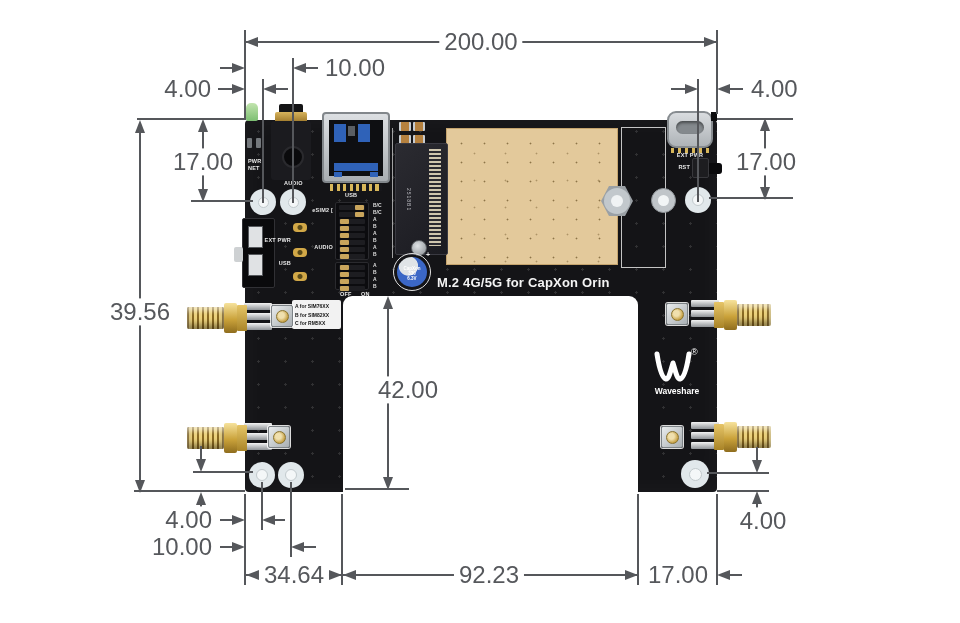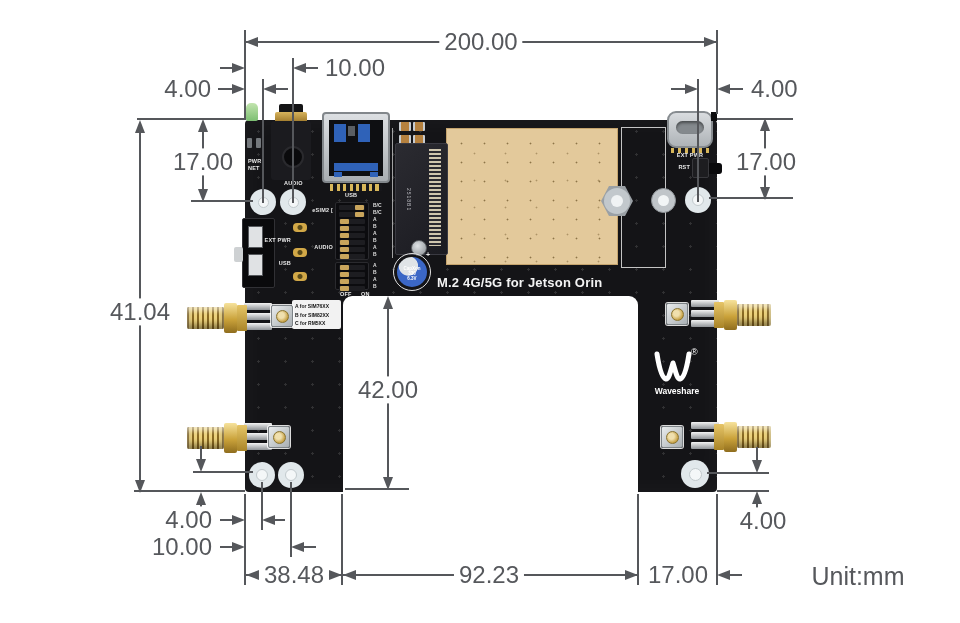--- a/index.html
+++ b/index.html
@@ -202,21 +202,21 @@
   <div class="b-lab" style="left:361px;top:291px">ON</div>
 
   <div class="abs" style="left:393px;top:253px;width:38px;height:38px;border:1.5px solid #e0e0e0;border-radius:50%"></div>
   <div class="abs" style="left:397px;top:257px;width:30px;height:30px;border-radius:50%;background:radial-gradient(circle at 38% 30%,#e0e4e7 0 33%,#3b67c6 36%);text-align:center;padding-top:9px">
     <div style="font:bold 4.5px/5px 'Liberation Sans',sans-serif;color:#fff">CapXon</div>
     <div style="font:bold 4.5px/5px 'Liberation Sans',sans-serif;color:#fff">330</div>
     <div style="font:bold 4.5px/5px 'Liberation Sans',sans-serif;color:#fff">6.3V</div>
   </div>
   <div class="b-lab" style="left:426px;top:251px;font-size:7px">+</div>
 
-  <div class="abs" style="left:437px;top:276px;font:bold 13px/1 'Liberation Sans',sans-serif;color:#f4f4f4;letter-spacing:.2px">M.2 4G/5G for Jetson Orin</div>
+  <div class="abs" style="left:437px;top:276px;font:bold 13px/1 'Liberation Sans',sans-serif;color:#f4f4f4;letter-spacing:.2px">M.2 4G/5G for CapXon Orin</div>
 
   <div class="abs" style="left:292px;top:300px;width:49px;height:29px;background:#f2f2f2;border-radius:2px;padding:2px 0 0 3px">
     <div style="font:bold 5px/8.5px 'Liberation Sans',sans-serif;color:#111">A for SIM76XX</div>
     <div style="font:bold 5px/8.5px 'Liberation Sans',sans-serif;color:#111">B for SIM82XX</div>
     <div style="font:bold 5px/8.5px 'Liberation Sans',sans-serif;color:#111">C for RM5XX</div>
   </div>
 
   <div class="prong" style="left:244px;top:303px"></div>
   <div class="prong" style="left:244px;top:313px"></div>
   <div class="prong" style="left:244px;top:323px"></div>
@@ -313,27 +313,27 @@
   <div class="lh" style="left:717px;top:118px;width:76px"></div>
   <div class="lh" style="left:709px;top:197px;width:84px"></div>
   <div class="au" style="left:760px;top:118px"></div>
   <div class="lv" style="left:764px;top:131px;height:56px"></div>
   <div class="ad" style="left:760px;top:187px"></div>
   <div class="dt c" style="left:766px;top:162px">17.00</div>
 
   <div class="au" style="left:135px;top:120px"></div>
   <div class="lv" style="left:139px;top:132px;height:348px"></div>
   <div class="ad" style="left:135px;top:480px"></div>
-  <div class="dt c" style="left:140px;top:312px">41.04</div>
+  <div class="dt c" style="left:140px;top:312px">39.56</div>
   <div class="lh" style="left:134px;top:490px;width:111px"></div>
 
   <div class="au" style="left:383px;top:296px"></div>
   <div class="lv" style="left:387px;top:309px;height:168px"></div>
   <div class="ad" style="left:383px;top:477px"></div>
-  <div class="dt c" style="left:388px;top:390px">42.00</div>
+  <div class="dt c" style="left:408px;top:390px">42.00</div>
   <div class="lh" style="left:345px;top:488px;width:64px"></div>
 
   <div class="lh" style="left:193px;top:471px;width:60px"></div>
   <div class="lv" style="left:200px;top:446px;height:13px"></div>
   <div class="ad" style="left:196px;top:459px"></div>
   <div class="au" style="left:196px;top:492px"></div>
   <div class="lv" style="left:200px;top:505px;height:13px"></div>
 
   <div class="lv" style="left:261px;top:482px;height:48px"></div>
   <div class="dt r" style="left:217px;top:520px">4.00</div>
@@ -349,32 +349,31 @@
   <div class="al" style="left:291px;top:542px"></div>
   <div class="lh" style="left:304px;top:546px;width:12px"></div>
 
   <div class="lv" style="left:244px;top:494px;height:91px"></div>
   <div class="lv" style="left:341px;top:494px;height:91px"></div>
   <div class="lv" style="left:637px;top:494px;height:91px"></div>
   <div class="lv" style="left:716px;top:494px;height:91px"></div>
   <div class="al" style="left:246px;top:570px"></div>
   <div class="lh" style="left:246px;top:574px;width:96px"></div>
   <div class="ar" style="left:329px;top:570px"></div>
-  <div class="dt c" style="left:294px;top:575px">38.48</div>
+  <div class="dt c" style="left:294px;top:575px">34.64</div>
   <div class="al" style="left:343px;top:570px"></div>
   <div class="lh" style="left:343px;top:574px;width:295px"></div>
   <div class="ar" style="left:625px;top:570px"></div>
   <div class="dt c" style="left:489px;top:575px">92.23</div>
   <div class="dt c" style="left:678px;top:575px">17.00</div>
   <div class="al" style="left:717px;top:570px"></div>
   <div class="lh" style="left:730px;top:574px;width:12px"></div>
 
   <div class="lh" style="left:707px;top:472px;width:62px"></div>
   <div class="lh" style="left:717px;top:490px;width:52px"></div>
   <div class="lv" style="left:756px;top:447px;height:13px"></div>
   <div class="ad" style="left:752px;top:460px"></div>
   <div class="au" style="left:752px;top:491px"></div>
   <div class="lv" style="left:756px;top:504px;height:13px"></div>
   <div class="dt c" style="left:763px;top:521px">4.00</div>
 
-  <div class="dt c" style="left:858px;top:576px;font-size:25px">Unit:mm</div>
 
 </div>
 
 </body></html>

